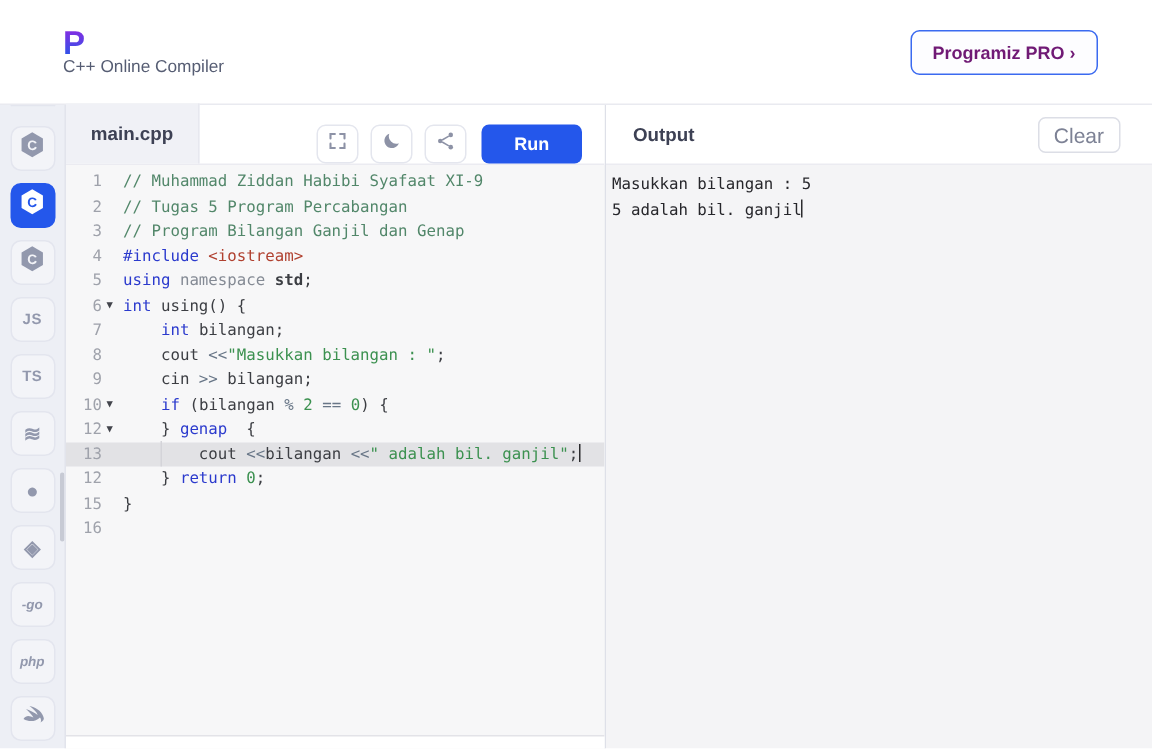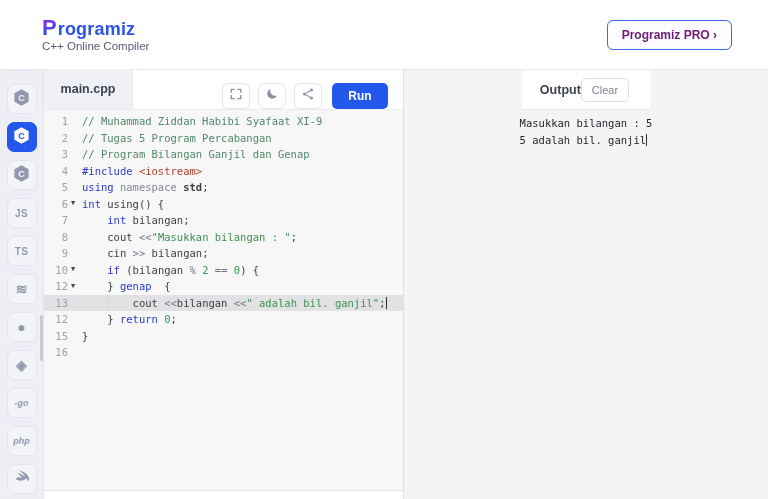--- a/index.html
+++ b/index.html
@@ -48,21 +48,21 @@
   .toolbar { position:relative; height:40px; background:#fff;
              border-bottom:1px solid #ebebf1; display:flex; align-items:flex-end;
              padding-right:15px; }
   .tab { width:89px; height:40px; line-height:40px; text-align:center;
          background:#f0f1f6; border-right:1px solid #e7e8ef; color:#3d4154;
          font-weight:bold; font-size:12.5px; cursor:pointer; flex:none; }
   .tools { margin-left:auto; display:flex; gap:8px; margin-right:10px; }
   .icon-btn { width:28px; height:26px; border-radius:6px; border:1px solid #e4e6ee;
               background:#fff; color:#8d92a6; display:flex; align-items:center;
               justify-content:center; cursor:pointer; }
-  .run { width:56px; height:26px; border:none; border-radius:5px; background:#2457eb;
+  .run { width:67px; height:26px; border:none; border-radius:5px; background:#2457eb;
          color:#fff; font-weight:bold; font-size:12px; font-family:inherit;
          cursor:pointer; }
 
   
   .code-area { position:absolute; top:40px; left:0; right:0; bottom:9px;
                padding-top:3px; overflow:hidden; cursor:text;
                font-family:"DejaVu Sans Mono", monospace; font-size:10.5px; }
   .code-line { display:flex; height:16.5px; align-items:center; }
   .code-line.active { background:#e2e2e5; }
   .gutter { width:24px; flex:none; text-align:right; color:#9fa2ab; }
@@ -81,42 +81,41 @@
   .tk-pl  { color:#3c3e43; }
   .tk-bold{ color:#3c3e43; font-weight:bold; }
   .caret { display:inline-block; width:1px; height:12px; background:#2b2b2e;
            vertical-align:-2px; }
 
   .editor-bottom { position:absolute; left:0; right:0; bottom:0; height:9px;
                    background:#fff; border-top:1px solid #e3e3e8; }
 
   
   .output { flex:1; background:#f4f4f6; border-left:1px solid #dee0e8;
-            display:flex; flex-direction:column;align-items:center; }
+            display:flex; flex-direction:column; }
   .out-header { height:40px; background:#fff; border-bottom:1px solid #ebebf1;
                 display:flex; align-items:center; justify-content:space-between;
                 padding:0 21px 0 18px; flex:none; }
   .out-title { color:#3d4154; font-weight:bold; font-size:12.5px; }
   .clear { height:24px; padding:0 10px; background:#fff; border:1px solid #dcdee6;
-           border-radius:5px; color:#7d8295; font-size:11px; font-family:inherit;
+           border-radius:5px; color:#7d8295; font-size:14px; font-family:inherit;
            cursor:pointer; }
   .out-content { flex:1; padding:5px 4px; font-family:"DejaVu Sans Mono", monospace;
                  font-size:10.5px; line-height:17px; color:#26262b;
                  white-space:pre; cursor:text; }
 </style>
 </head>
 <body>
 
 <div id="app">
 
   <header>
     <div class="brand">
       <div class="logo-row">
         <span class="logo-p">P</span>
-        <span class="logo-rest">rogramiz</span>
       </div>
       <div class="subtitle">C++ Online Compiler</div>
     </div>
     <button class="pro-btn">Programiz PRO ›</button>
   </header>
 
   <div class="main">
 
     <nav class="sidebar">
       <div class="sliver"></div>

